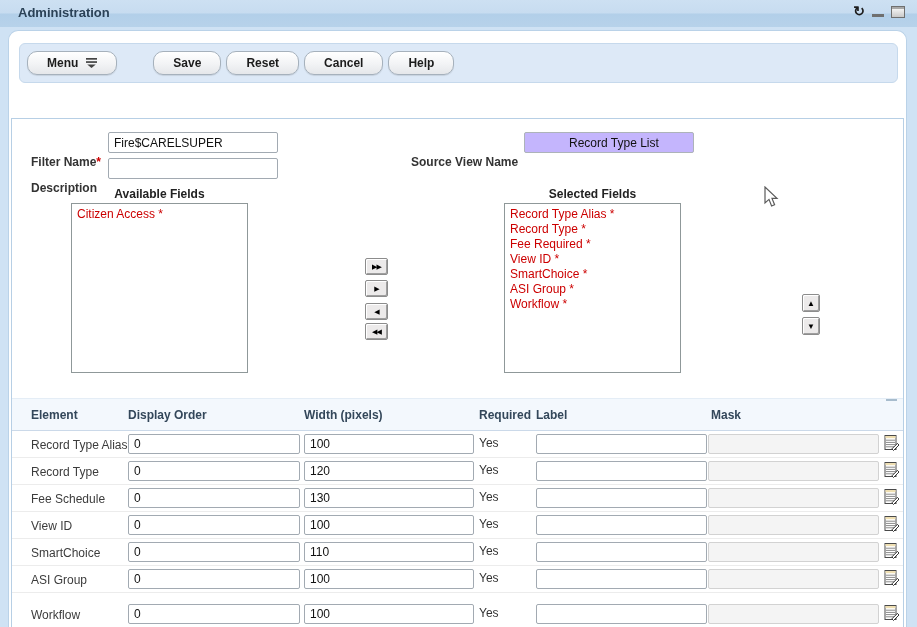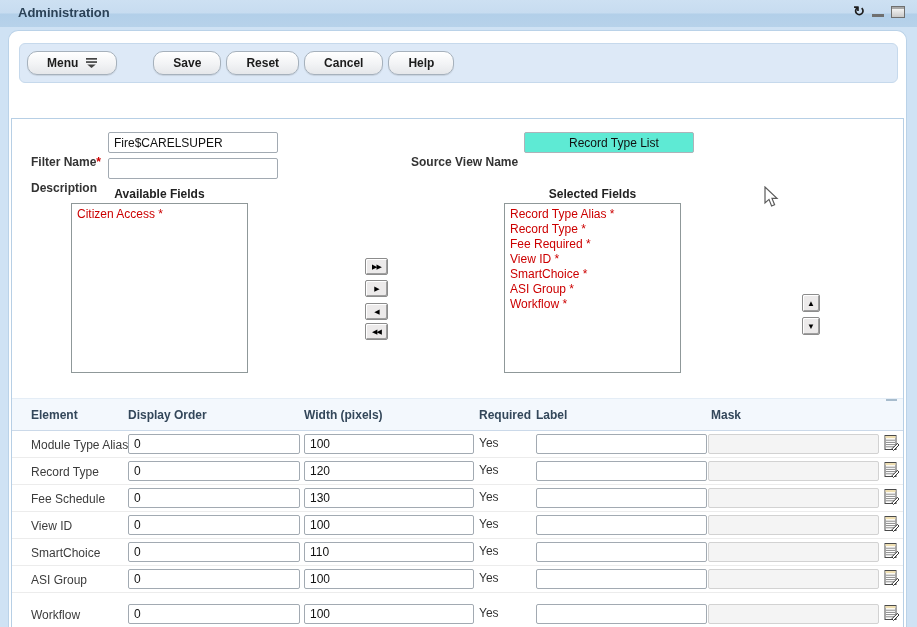--- a/index.html
+++ b/index.html
@@ -44,21 +44,21 @@
 
   .panel { position:absolute; left:2px; right:2px; top:87px; bottom:0;
     border:1px solid #b7cfe5; border-bottom:none; background:#fff; z-index:2; }
 
   
   .flabel { position:absolute; font-size:12px; font-weight:bold; color:#333; z-index:4;margin-top:19px; }
   .req { color:#cc0000; }
   .tinput { position:absolute; height:21px; font-size:12px; padding:0 5px; color:#111;
     border:1px solid #a2aab2; border-radius:2px; background:#fff; z-index:4;
     font-family:"Liberation Sans",sans-serif; }
-  .tinput.ro { background:#5eead4; border-color:#adb3b9;padding-left:44px; }
+  .tinput.ro { background:#c4b5fd; border-color:#adb3b9;padding-left:44px; }
 
   
   .list-label { position:absolute; width:177px; text-align:center; font-size:12px;
     font-weight:bold; color:#222; z-index:4; }
   .listbox { position:absolute; width:177px; height:170px; background:#fff;
     border:1px solid #8f9899; padding:3px 5px; overflow:hidden; z-index:4; }
   .listbox .item { font-size:12px; color:#cc0000; line-height:15px; white-space:nowrap; cursor:default; }
 
   .xfer-btn, .ud-btn { position:absolute; width:23px; height:17px; z-index:4;
     background:#eceaea; border:1px solid #8c8c8c; border-radius:2px;
@@ -182,21 +182,21 @@
         <div class="th" style="left:292px;">Width (pixels)</div>
         <div class="th" style="left:467px;">Required</div>
         <div class="th" style="left:524px;">Label</div>
         <div class="th" style="left:699px;">Mask</div>
         <div class="resize-dash"></div>
       </div>
 
       <div class="rows">
 
         <div class="trow" style="top:0px;">
-          <div class="cell-element">Module Type Alias</div>
+          <div class="cell-element">Record Type Alias</div>
           <input class="rin in-display" value="0" style="">
           <input class="rin in-width" value="100" style="">
           <div class="cell-required">Yes</div>
           <input class="rin in-label" value="" style="">
           <input class="rin in-mask" disabled="" value="" style="">
           <svg class="mask-icon" viewBox="0 0 17 17">
             <rect x="1" y="0.5" width="11" height="14" fill="#fff" stroke="#4a4a4a"></rect>
             <rect x="1.5" y="1" width="10" height="2.2" fill="#efdfb2"></rect>
             <line x1="2" y1="5.2" x2="11" y2="5.2" stroke="#8a8a8a"></line>
             <line x1="2" y1="7.4" x2="11" y2="7.4" stroke="#8a8a8a"></line>

